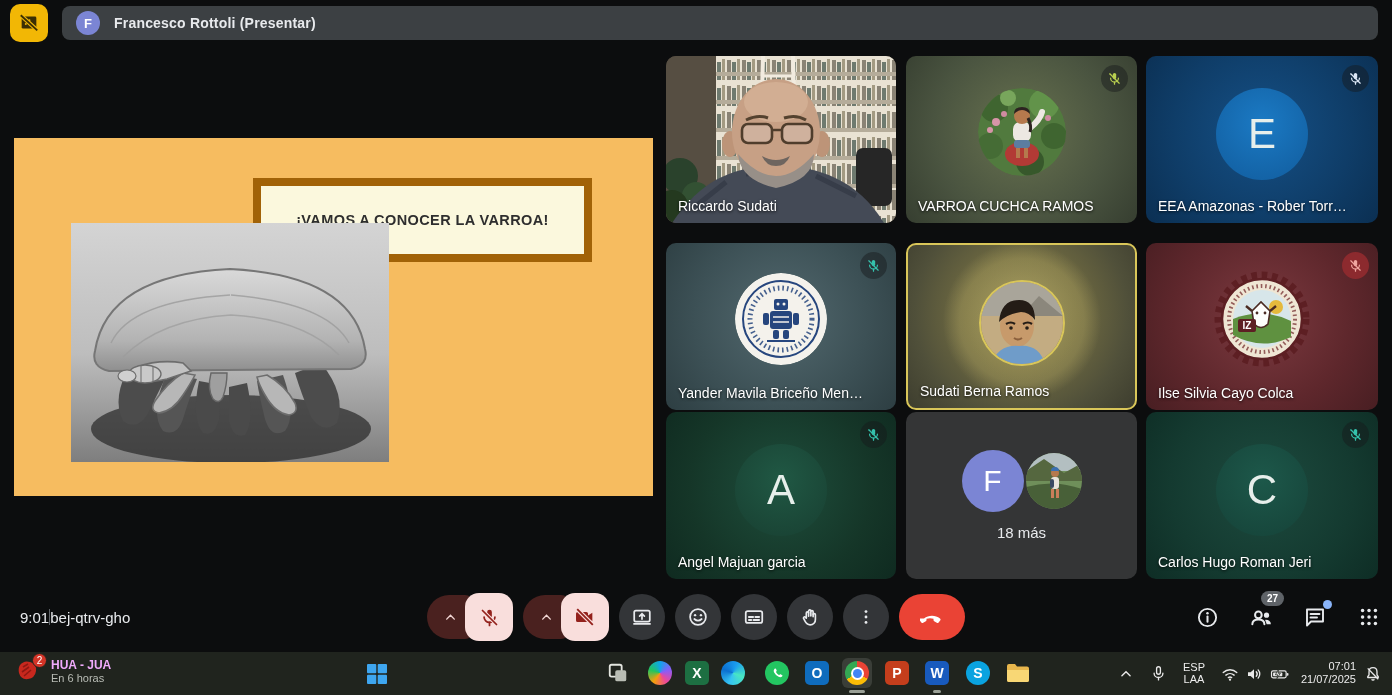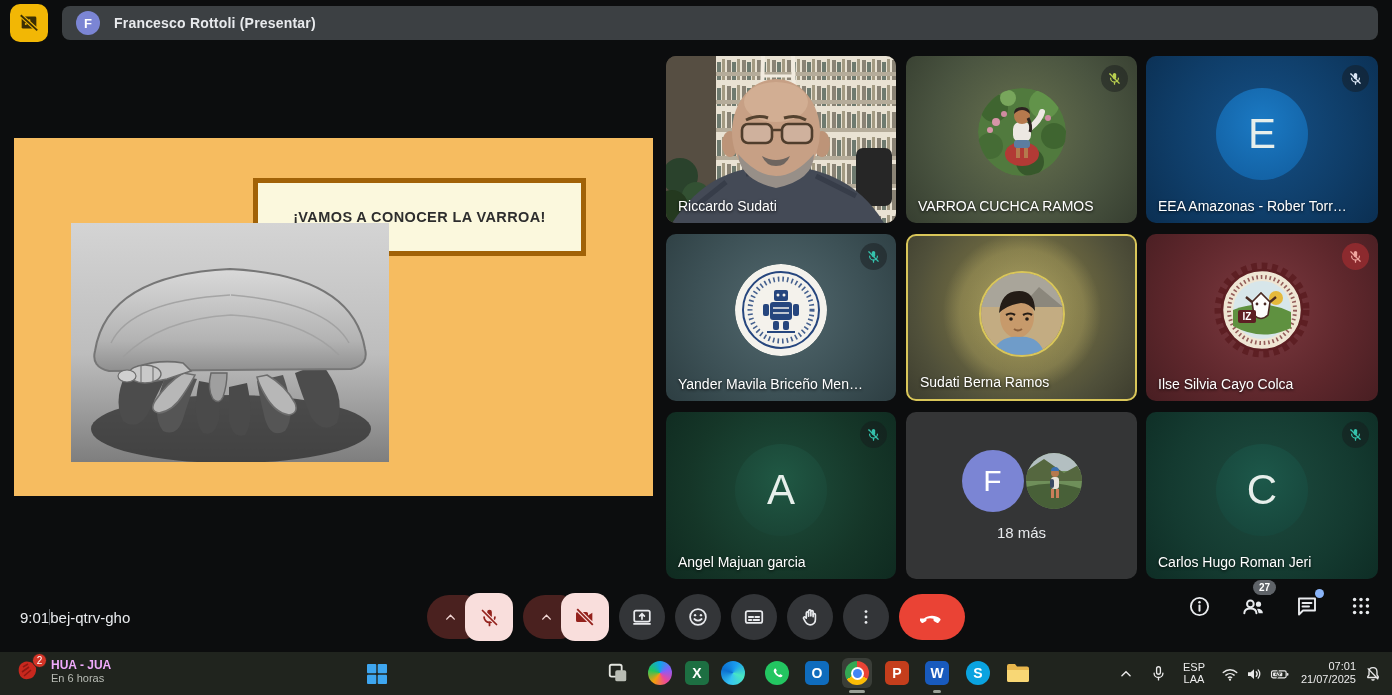--- a/index.html
+++ b/index.html
@@ -10,27 +10,27 @@
     background:#f2b705;display:flex;align-items:center;justify-content:center;}
   .presenter-pill{position:absolute;left:62px;top:6px;width:1316px;height:34px;border-radius:8px;
     background:#3c4043;display:flex;align-items:center;gap:14px;padding-left:14px;box-sizing:border-box;}
   .presenter-avatar{width:24px;height:24px;border-radius:50%;background:#7b85d4;color:#fff;
     display:flex;align-items:center;justify-content:center;font-size:13px;font-weight:bold;}
   .presenter-name{color:#e8eaed;font-size:14px;font-weight:bold;letter-spacing:.2px;}
   
   .stage{position:absolute;left:0;top:45px;width:660px;height:550px;background:#0c0d0e;}
   .slide{position:absolute;left:14px;top:93px;width:639px;height:358px;background:#f6bc60;}
   .slide-card{position:absolute;left:239px;top:40px;width:323px;height:68px;background:#fbf8dd;
-    border:5px solid #a16207;display:flex;align-items:center;justify-content:center;}
+    border:8px solid #a16207;display:flex;align-items:center;justify-content:center;}
   .slide-title{color:#2e2e2e;font-size:14.5px;font-weight:bold;letter-spacing:.4px;}
   .mite{position:absolute;left:57px;top:85px;width:318px;height:239px;}
   
   .tile{position:absolute;border-radius:10px;overflow:hidden;box-sizing:border-box;}
   .c1{left:666px;width:230px}.c2{left:906px;width:231px}.c3{left:1146px;width:232px}
-  .r1{top:56px;height:167px}.r2{top:234px;height:167px}.r3{top:412px;height:167px}
+  .r1{top:56px;height:167px}.r2{top:243px;height:167px}.r3{top:412px;height:167px}
   .tile-name{position:absolute;left:12px;bottom:9px;color:#fff;font-size:14px;font-weight:500;
     text-shadow:0 1px 3px rgba(0,0,0,.85);white-space:nowrap;z-index:3;}
   .mic-chip{position:absolute;top:9px;right:9px;width:27px;height:27px;border-radius:50%;
     background:rgba(22,24,26,.45);display:flex;align-items:center;justify-content:center;z-index:3;}
   .mic-green{color:#b8cf4f}.mic-white{color:#dde8f6}.mic-teal{color:#35c2ad}
   .chip-red{background:#8c2a2e;color:#f0a6a0}
   .t-riccardo{background:#50483e}
   .t-seily{background:radial-gradient(circle at 50% 45%,#68724f 0%,#4a5440 60%,#363e30 100%)}
   .t-eea{background:radial-gradient(circle at 50% 45%,#155086 0%,#0f3d68 60%,#0b2f52 100%)}
   .t-yander{background:radial-gradient(circle at 50% 45%,#53696f 0%,#3c5055 60%,#2d3e42 100%)}
@@ -63,21 +63,21 @@
     display:flex;align-items:center;gap:10px;}
   .grp{display:flex;align-items:center;}
   .grp-chev{width:46px;height:44px;background:#4a211f;border-radius:22px 8px 8px 22px;
     display:flex;align-items:center;justify-content:center;color:#f2d7d5;margin-right:-8px;}
   .grp-act{width:48px;height:48px;background:#f9dedc;border-radius:14px;z-index:1;
     display:flex;align-items:center;justify-content:center;color:#93211c;}
   .ctl{width:46px;height:46px;border-radius:50%;background:#333538;color:#e8eaed;
     display:flex;align-items:center;justify-content:center;}
   .end-call{width:66px;height:46px;border-radius:23px;background:#ea4335;color:#fff;
     display:flex;align-items:center;justify-content:center;}
-  .meet-right{position:absolute;right:18px;top:0;height:48px;display:flex;align-items:flex-start;gap:28px;color:#e8eaed;}
+  .meet-right{position:absolute;right:10px;top:0;height:48px;display:flex;align-items:center;gap:28px;color:#e8eaed;}
   .mr-item{position:relative;display:flex;align-items:center;justify-content:center;width:26px;height:26px;}
   .count-badge{position:absolute;top:-13px;right:-10px;background:#5f6368;color:#fff;font-size:10px;
     padding:2px 6px;border-radius:9px;font-weight:bold;}
   .chat-dot{position:absolute;top:-4px;right:-4px;width:9px;height:9px;border-radius:50%;background:#8ab4f8;}
   
   .taskbar{position:absolute;left:0;top:652px;width:1392px;height:43px;background:#20241e;}
   .widget{position:absolute;left:14px;top:5px;display:flex;align-items:center;gap:9px;}
   .widget-icon{position:relative;width:28px;height:28px;}
   .widget-badge{position:absolute;top:-4px;right:-5px;min-width:15px;height:15px;border-radius:8px;
     background:#d33427;color:#fff;font-size:10px;display:flex;align-items:center;justify-content:center;

